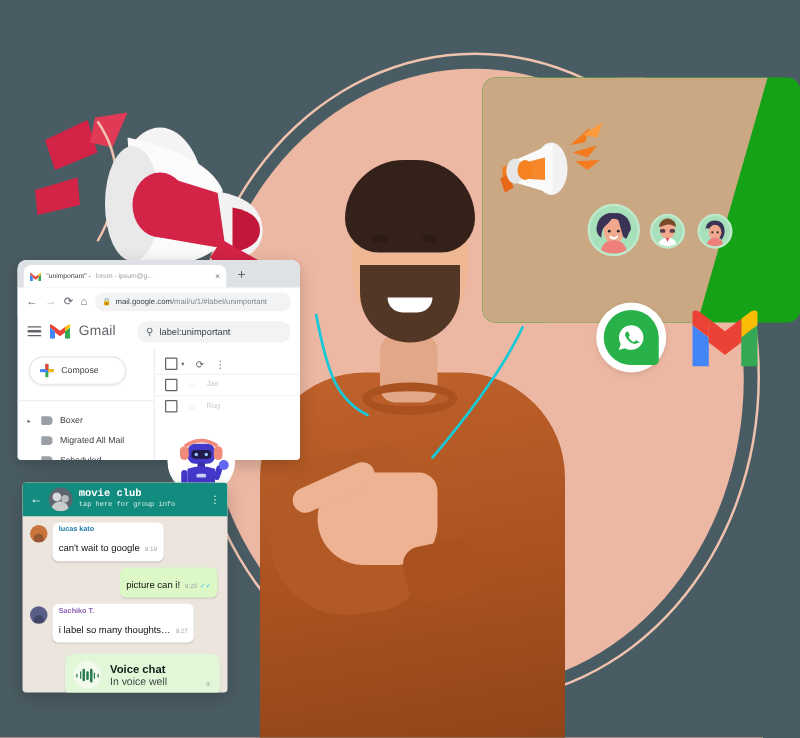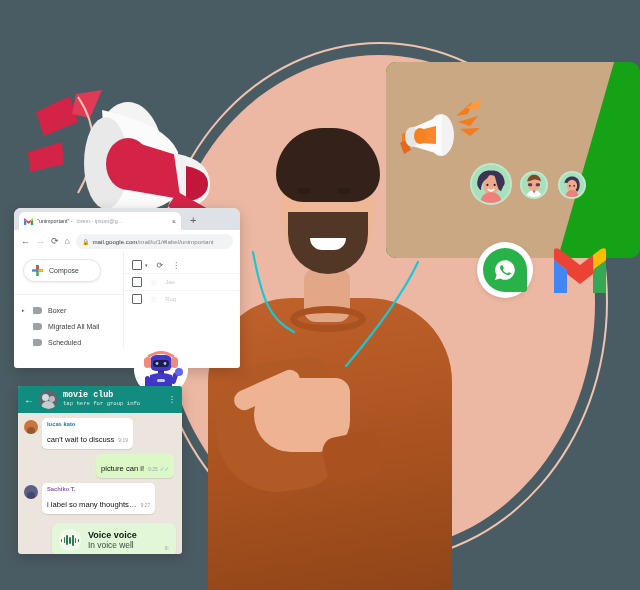--- a/index.html
+++ b/index.html
@@ -414,20 +414,39 @@
       <span class="b-nav">←</span>
       <span class="b-nav dim">→</span>
       <span class="b-nav">⟳</span>
       <span class="b-nav">⌂</span>
       <div class="b-omni">
         <span class="lock">🔒</span>
         <span class="url"><span>mail.google.com</span><b>/mail/u/1/#label/unimportant</b></span>
       </div>
     </div>
 
+    <div class="g-bar">
+      <div class="g-burger">
+          <i></i>
+          <i></i>
+          <i></i>
+        </div>
+      <svg class="g-logo" viewBox="0 0 16 12">
+        <path d="M0 12V3l4 2.9V12z" fill="#4285f4"></path>
+          <path d="M16 12V3l-4 2.9V12z" fill="#34a853"></path>
+        <path d="M0 3V1Q0 0 1.3.7L4 2.6v3.3z" fill="#ea4335"></path>
+          <path d="M16 3V1Q16 0 14.7.7L12 2.6v3.3z" fill="#fbbc04"></path>
+        <path d="M4 2.6L8 5.6l4-3v4.3L8 10 4 6.9z" fill="#ea4335"></path>
+      </svg>
+      <span class="g-word">Gmail</span>
+      <div class="g-search">
+        <span class="q">⚲</span>
+        <span class="qtext" title="Search mail">label:unimportant</span>
+      </div>
+    </div>
 
     <div class="g-body">
       <div class="g-side">
         <div class="g-compose">
           <svg class="g-plus" viewBox="0 0 11 11">
             <rect x="4.3" y="0" width="2.4" height="11" fill="#34a853"></rect>
             <rect x="0" y="4.3" width="11" height="2.4" fill="#4285f4"></rect>
             <rect x="4.3" y="0" width="2.4" height="5" fill="#ea4335"></rect>
             <rect x="6.5" y="4.3" width="4.5" height="2.4" fill="#fbbc04"></rect>
           </svg>
@@ -506,21 +525,21 @@
       <span class="wc-kebab">⋮</span>
     </div>
 
     <div class="wc-body">
       <div class="row-in">
         <span class="m-av a1">
             <i></i>
           </span>
         <div class="msg in" style="margin-left:4px;">
           <div class="m-sender">lucas kato</div>
-          <span class="m-text">can't wait to discuss</span><span class="m-time">9:19</span>
+          <span class="m-text">can't wait to google</span><span class="m-time">9:19</span>
         </div>
       </div>
 
       <div class="row-out">
         <div class="msg out">
           <span class="m-text">picture can i!</span><span class="m-time">9:25</span><span class="m-tick">✓✓</span>
         </div>
       </div>
 
       <div class="row-in">
@@ -539,21 +558,21 @@
             <i style="height:3px"></i>
               <i style="height:6px"></i>
               <i style="height:10px"></i>
               <i style="height:7px"></i>
               <i style="height:11px"></i>
               <i style="height:5px"></i>
               <i style="height:3px"></i>
           </span>
         </span>
         <span class="v-txt">
-          <span class="v-t1">Voice voice</span>
+          <span class="v-t1">Voice chat</span>
           <span class="v-t2">In voice well</span>
         </span>
         <span class="v-time">9:</span>
       </div>
     </div>
   </div>
 
 </div>
 
 </body></html>

